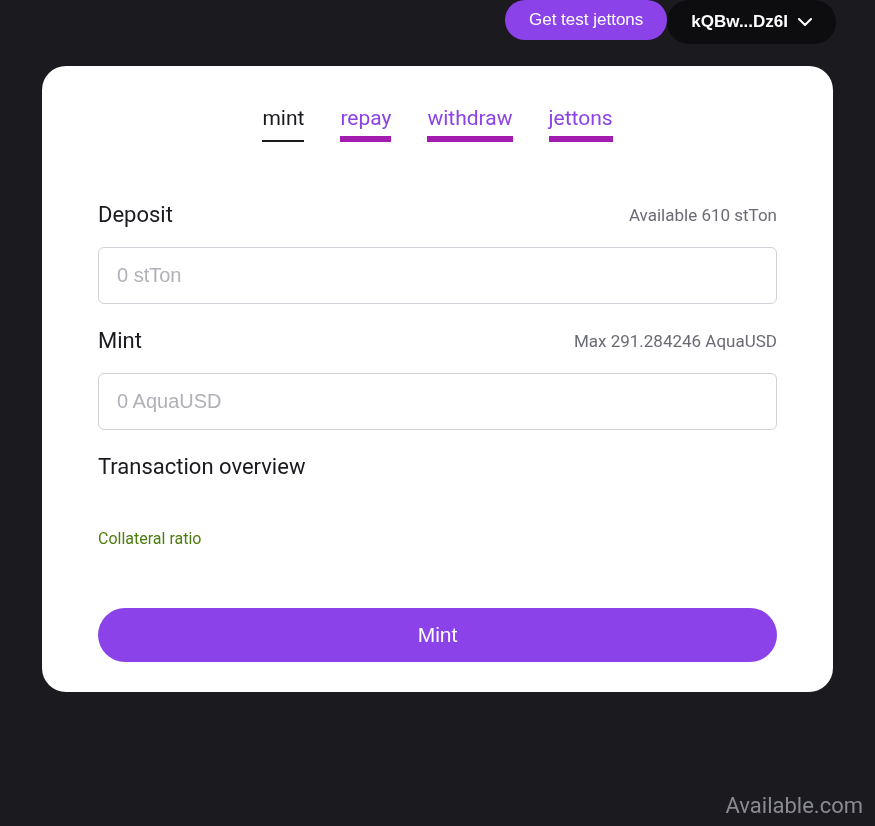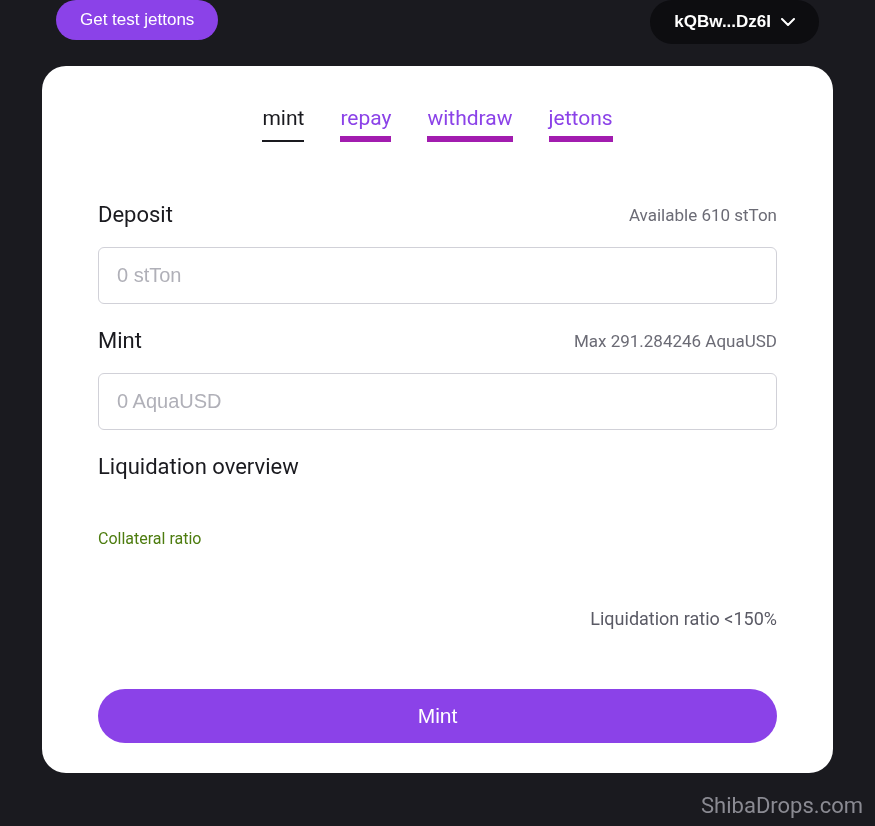--- a/index.html
+++ b/index.html
@@ -10,23 +10,23 @@
     body {
       font-family: -apple-system, BlinkMacSystemFont, 'Segoe UI', Roboto, sans-serif;
       background: #1a1a1f;
       width: 875px;
       height: 826px;
       position: relative;
       overflow: hidden;
     }
     .header {
       display: flex;
-      justify-content: space-between;
+      justify-content: flex-end;
       align-items: flex-start;
-      padding: 0 56px;
+      padding: 0 39px;
       margin-bottom: 22px;
     }
     .get-jettons-btn {
       background: #8B42E8;
       color: white;
       border: none;
       border-radius: 22px;
       padding: 10px 24px;
       font-size: 17px;
       font-weight: 500;
@@ -163,20 +163,19 @@
     <div class="field-info">Available 610 stTon</div>
   </div>
   <input class="input-box" placeholder="0 stTon" style="">
 
   <div class="field-row">
     <div class="field-label">Mint</div>
     <div class="field-info">Max 291.284246 AquaUSD</div>
   </div>
   <input class="input-box" placeholder="0 AquaUSD" style="">
 
-  <div class="section-title">Liquidation overview</div>
+  <div class="section-title">Transaction overview</div>
   <div class="collateral-label">Collateral ratio</div>
-  <div class="liquidation-row">Liquidation ratio &lt;150%</div>
 
   <button class="mint-btn">Mint</button>
 </div>
 
-<div class="watermark">ShibaDrops.com</div>
+<div class="watermark">Available.com</div>
 
 </body></html>

